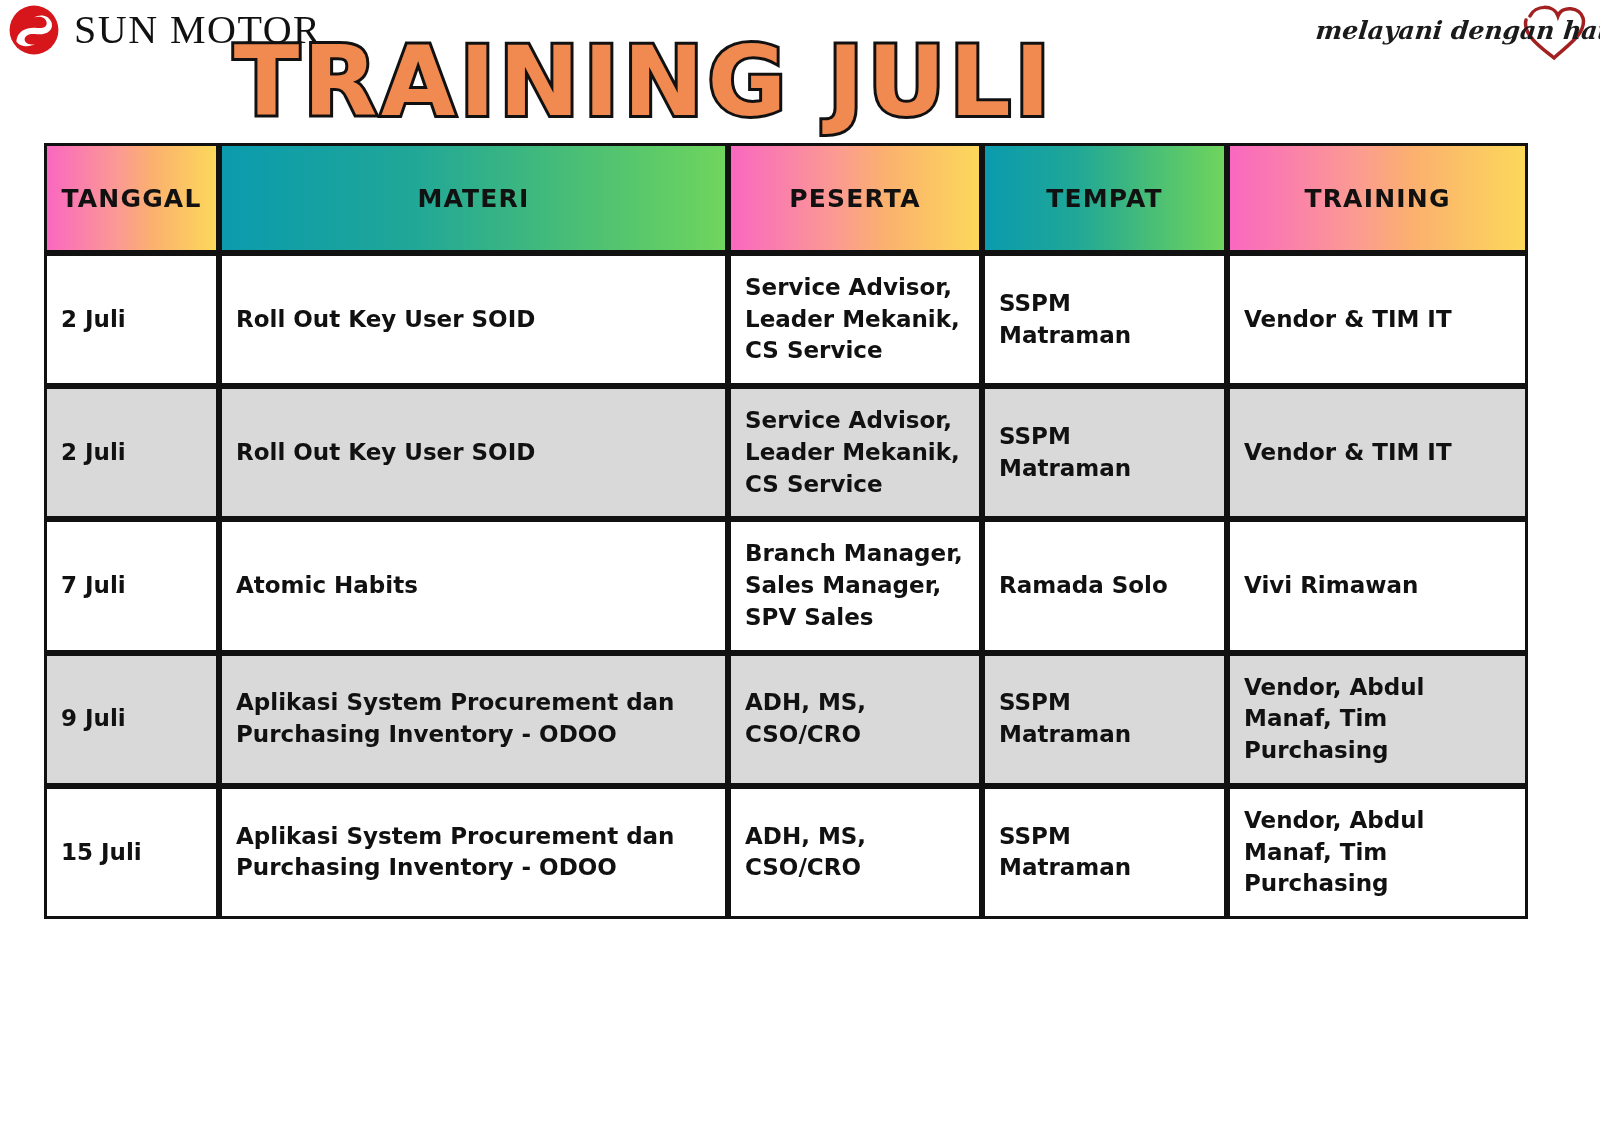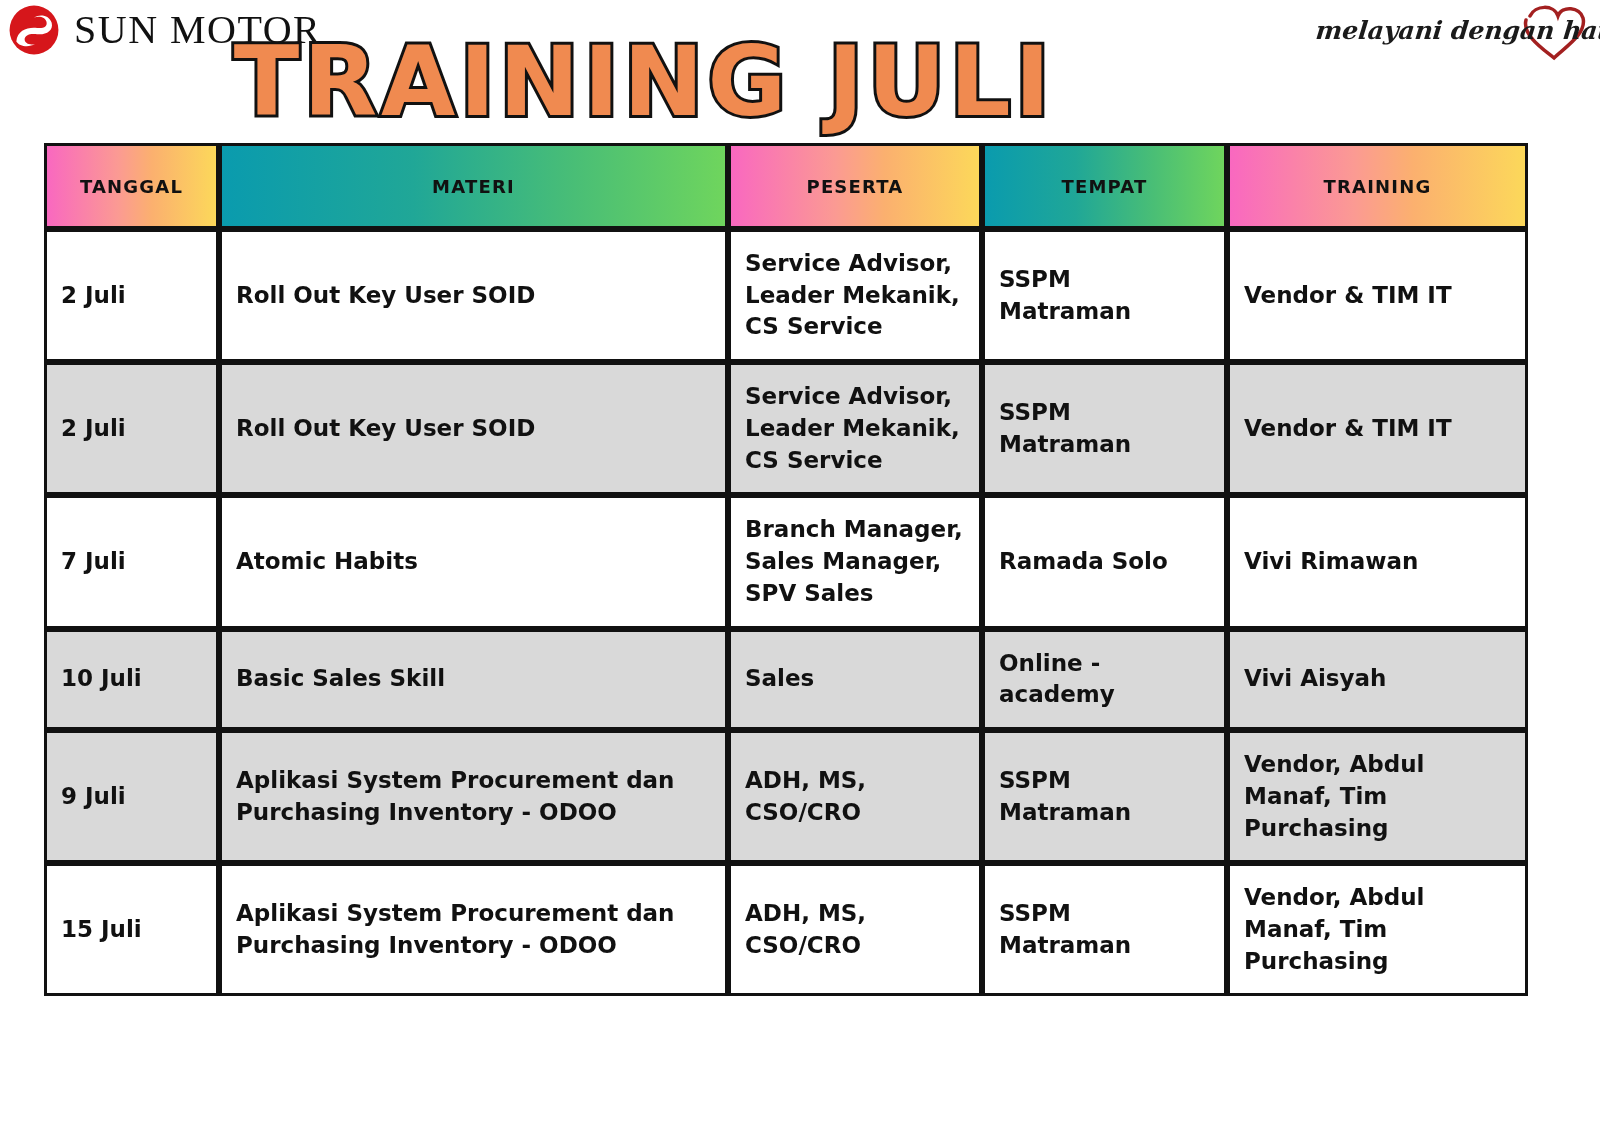--- a/index.html
+++ b/index.html
@@ -63,25 +63,25 @@
     table-layout:fixed;
   }
   .sched col.c-tanggal{width:175px;}
   .sched col.c-materi {width:509px;}
   .sched col.c-peserta{width:254px;}
   .sched col.c-tempat {width:245px;}
   .sched col.c-trainer{width:301px;}
 
   .sched thead th{
     height:72px;
-    padding:4px 6px;
+    padding:16px 6px;
     border:3px solid #111111;
     font-family:"DejaVu Sans", sans-serif;
     font-weight:bold;
-    font-size:18px;
+    font-size:25px;
     letter-spacing:1.2px;
     color:#111111;
     text-align:center;
     vertical-align:middle;
   }
   th.h-pinkyellow{
     background:linear-gradient(90deg,#F968C0 0%,#FB9A93 42%,#FBB06F 62%,#FCD85A 100%);
   }
   th.h-tealgreen{
     background:linear-gradient(90deg,#0A9BAE 0%,#20A797 38%,#49BE76 70%,#6FD55D 100%);
@@ -157,27 +157,20 @@
       <td>Vendor &amp; TIM IT</td>
     </tr>
     <tr class="row-base">
       <td>7 Juli</td>
       <td>Atomic Habits</td>
       <td>Branch Manager, Sales Manager, SPV Sales</td>
       <td>Ramada Solo</td>
       <td>Vivi Rimawan</td>
     </tr>
     <tr class="row-alt">
-      <td>10 Juli</td>
-      <td>Basic Sales Skill</td>
-      <td>Sales</td>
-      <td>Online - academy</td>
-      <td>Vivi Aisyah</td>
-    </tr>
-    <tr class="row-alt">
       <td>9 Juli</td>
       <td>Aplikasi System Procurement dan Purchasing Inventory - ODOO</td>
       <td>ADH, MS, CSO/CRO</td>
       <td>SSPM Matraman</td>
       <td>Vendor, Abdul Manaf, Tim Purchasing</td>
     </tr>
     <tr class="row-base">
       <td>15 Juli</td>
       <td>Aplikasi System Procurement dan Purchasing Inventory - ODOO</td>
       <td>ADH, MS, CSO/CRO</td>

